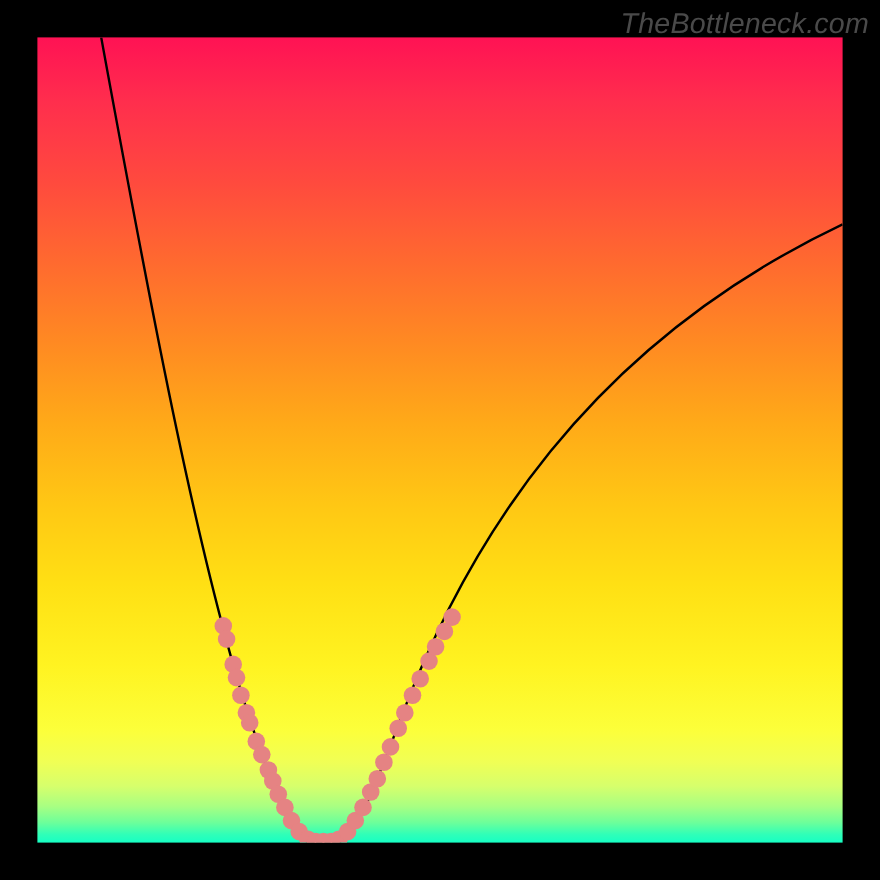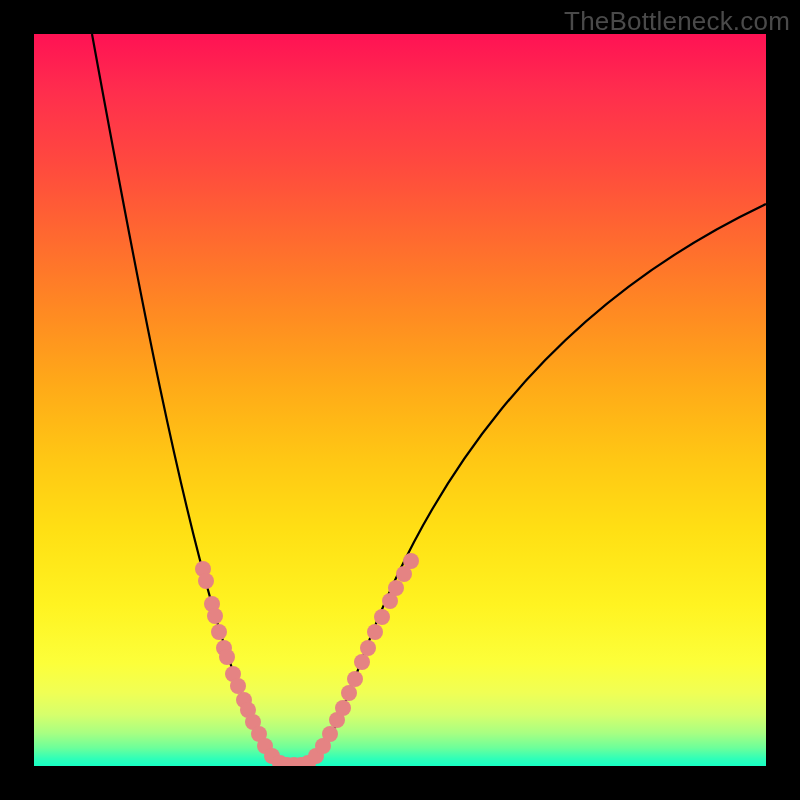--- a/index.html
+++ b/index.html
@@ -13,20 +13,21 @@
   }
   .watermark {
     position: absolute;
     top: 6px;
     right: 10px;
     color: #4a4a4a;
     font-size: 26px;
     font-weight: 400;
     z-index: 10;
     letter-spacing: 0.2px;
+    font-style: italic;
   }
   .plot {
     position: absolute;
     left: 34px;
     top: 34px;
     width: 732px;
     height: 732px;
     background: linear-gradient(to bottom,
       #ff1254 0%,
       #ff2e4d 8%,

